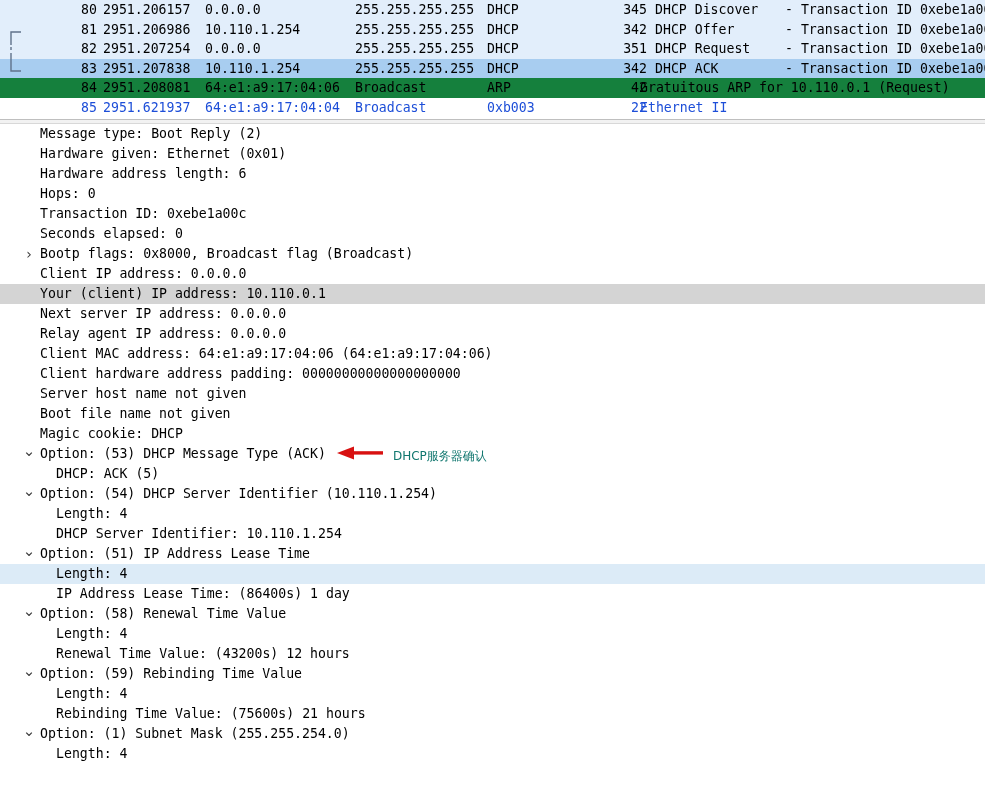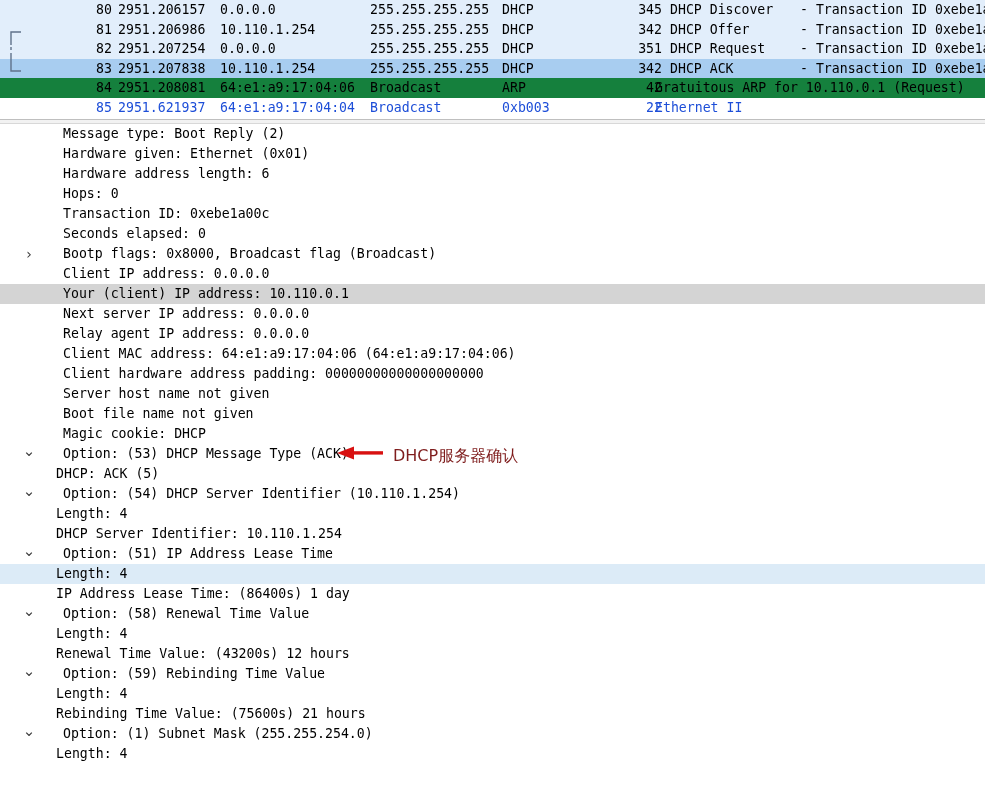--- a/index.html
+++ b/index.html
@@ -29,21 +29,20 @@
     height: 19.6px;
     line-height: 19.6px;
     white-space: pre;
     font-size: 13.2px;
     font-family: "DejaVu Sans Mono", "Liberation Mono", monospace;
   }
   .plist-row .col {
     position: absolute;
     top: 0;
     white-space: pre;
-    padding-left: 15px;
   }
   .c-no    { left: 0px;   width: 97px; text-align: right; }
   .c-time  { left: 103px; }
   .c-src   { left: 205px; }
   .c-dst   { left: 355px; }
   .c-proto { left: 487px; }
   .c-len   { left: 600px; width: 47px; text-align: right; }
   .c-info  { left: 655px; }
   .c-info2 { left: 785px; }
   .c-infowide { left: 640px; }
@@ -96,21 +95,21 @@
     color: #3c3c3c;
     font-family: "DejaVu Sans", sans-serif;
     font-size: 11px;
     line-height: 20px;
   }
   .tree-row .label {
     position: absolute;
     top: 0;
     white-space: pre;
   }
-  .d1 { left: 40px; margin-left: 23px; }   
+  .d1 { left: 40px; }   
   .d2 { left: 56px; }   
 
   .hl-gray { background: #d4d4d4; }
   .hl-blue { background: #dcebf7; }
 
   
   #annotation {
     position: absolute;
     left: 337px;
     top: 446px;
@@ -118,22 +117,22 @@
     line-height: 20px;
     white-space: nowrap;
   }
   #annotation .ann-arrow {
     display: inline-block;
     vertical-align: middle;
     margin-right: 2px;
   }
   #annotation .ann-text {
     font-family: "DejaVu Sans", "Liberation Serif", serif;
-    font-size: 16px;
-    color: #7f1d1d;
+    font-size: 12px;
+    color: #0f766e;
     vertical-align: middle;
   }
 </style>
 </head>
 <body>
 
 <div id="packet-list">
     <div class="plist-row row-dhcp"><span class="col c-no">80</span><span class="col c-time">2951.206157</span><span class="col c-src">0.0.0.0</span><span class="col c-dst">255.255.255.255</span><span class="col c-proto">DHCP</span><span class="col c-len">345</span><span class="col c-info">DHCP Discover</span><span class="col c-info2">- Transaction ID 0xebe1a00c</span></div>
     <div class="plist-row row-dhcp"><span class="col c-no">81</span><span class="col c-time">2951.206986</span><span class="col c-src">10.110.1.254</span><span class="col c-dst">255.255.255.255</span><span class="col c-proto">DHCP</span><span class="col c-len">342</span><span class="col c-info">DHCP Offer</span><span class="col c-info2">- Transaction ID 0xebe1a00c</span></div>
     <div class="plist-row row-dhcp"><span class="col c-no">82</span><span class="col c-time">2951.207254</span><span class="col c-src">0.0.0.0</span><span class="col c-dst">255.255.255.255</span><span class="col c-proto">DHCP</span><span class="col c-len">351</span><span class="col c-info">DHCP Request</span><span class="col c-info2">- Transaction ID 0xebe1a00c</span></div>

